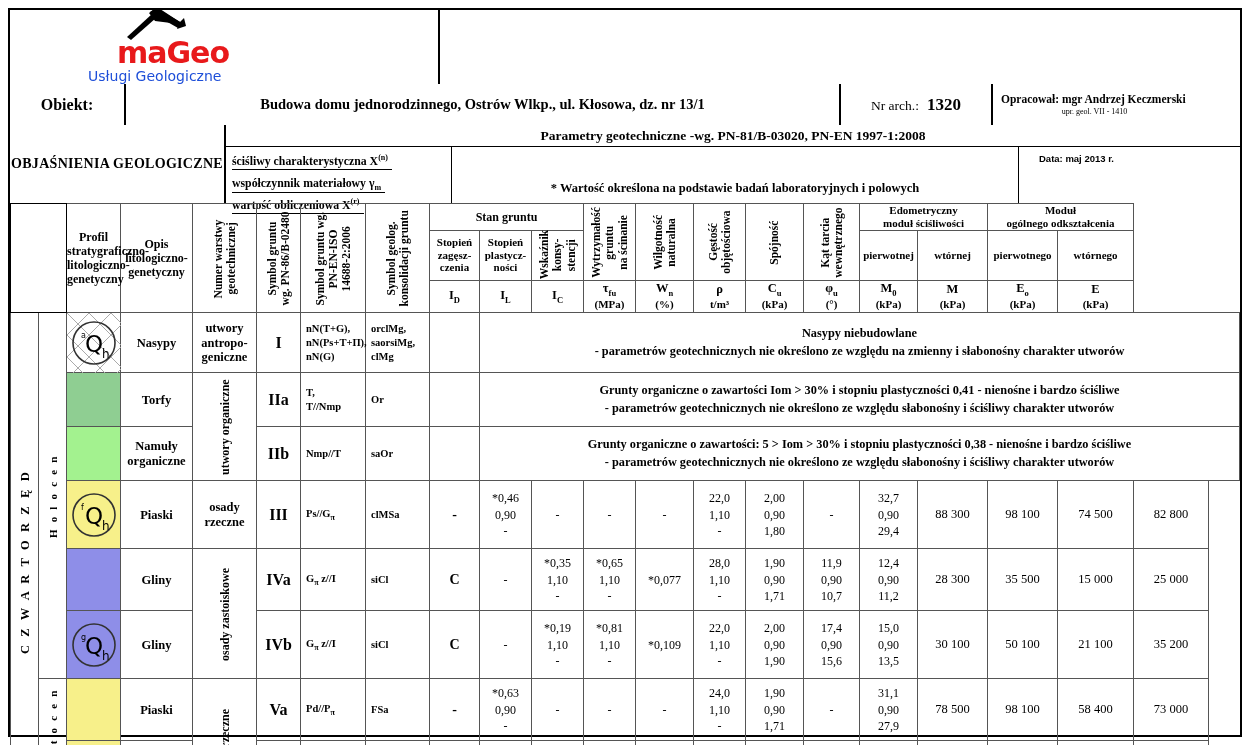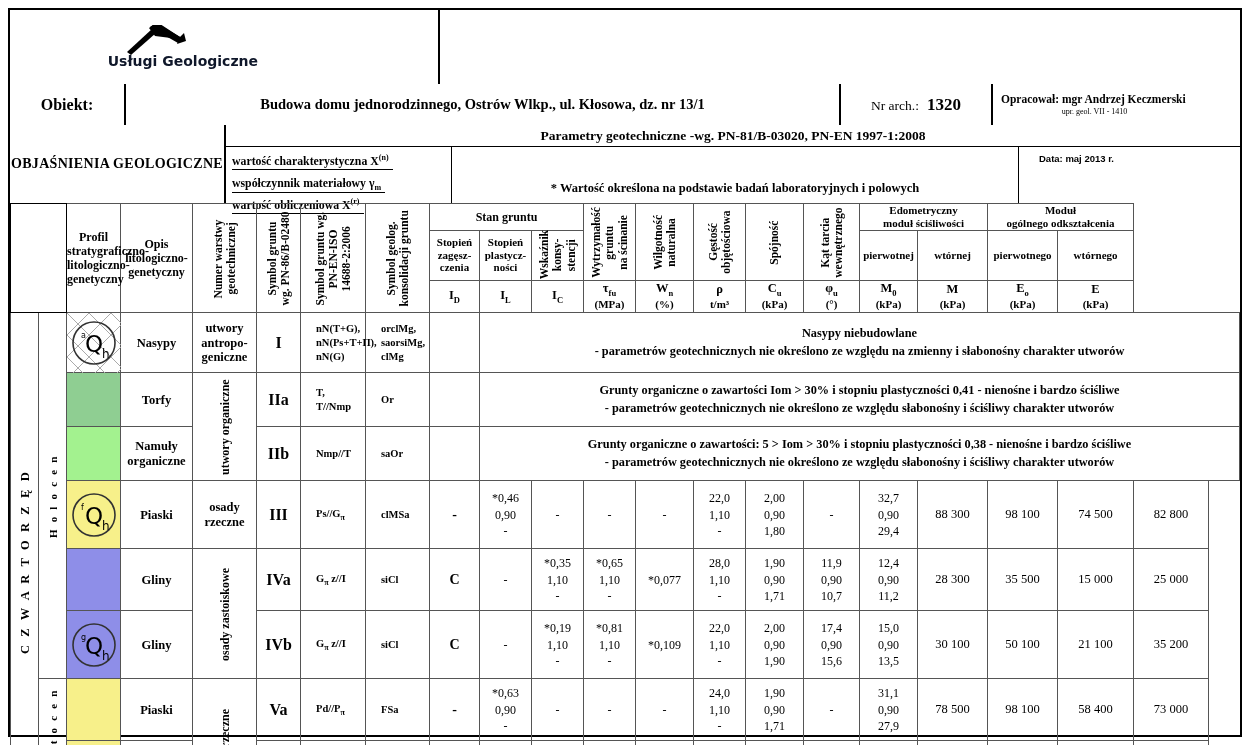--- a/index.html
+++ b/index.html
@@ -34,22 +34,22 @@
   .logo-box { display:flex; align-items:flex-end; gap:14px; }
   .logo-mark { position:relative; width:170px; }
   .hammer { display:block; margin:0 auto -2px 34px; }
   .mageo-word {
     font-family:"DejaVu Sans", sans-serif;
     font-weight:bold; font-size:30px; color:#e8191b;
     letter-spacing:-1px; line-height:1; text-align:center;
   }
   .mageo-sub {
     font-family:"DejaVu Sans", sans-serif;
-    font-weight:bold; font-size:14px; color:#0f172a;
-    line-height:1.1; text-align:right; margin-top:1px;
+    font-weight:normal; font-size:14px; color:#1d4ed8;
+    line-height:1.1; text-align:left; margin-top:1px;
   }
   .contact {
     font-family:"DejaVu Sans", sans-serif;
     font-size:8.2px; line-height:1.42; color:#111;
     padding-bottom:2px;
   }
   .title-cell {
     flex:1; display:flex; align-items:center; justify-content:center;
   }
   .doc-title {
@@ -146,21 +146,21 @@
 
   .desc { font-weight:bold; font-size:12.5px; line-height:1.18; }
   .vdesc {
     font-weight:bold; font-size:12px; line-height:1.18;
     writing-mode:vertical-rl; transform:rotate(180deg);
     white-space:nowrap; text-align:center;
   }
   .roman { font-weight:bold; font-size:16px; }
   .symsoil {
     font-weight:bold; font-size:10.5px; line-height:1.3;
-    text-align:left; padding-left:15px;
+    text-align:left; padding-left:5px;
   }
   .symsoil sub { font-size:8px; }
   .consol { font-weight:bold; font-size:14px; }
   .num { font-size:12px; line-height:1.38; }
   .bignum { font-size:12.5px; }
   .merged-note {
     font-weight:bold; font-size:12.3px; line-height:1.45;
     text-align:center;
   }
 </style>
@@ -173,20 +173,21 @@
   <div class="banner">
     <div class="banner-inner">
       <div class="logo-cell">
         <div class="logo-box">
           <div class="logo-mark">
             <svg class="hammer" width="66" height="30" viewBox="0 0 66 30">
               <path d="M5 27 L30 4 L34 8 L9 30 Z" fill="#000"></path>
               <path d="M27 3 L35 -3 L58 12 L62 8 L64 16 L55 19 L57 14 L33 11 Z" fill="#000"></path>
               <path d="M28 2 L34 -2 L60 13 L56 18 Z" fill="#000"></path>
             </svg>
+            <div class="mageo-word">maGeo</div>
             <div class="mageo-sub">Usługi Geologiczne</div>
           </div>
         </div>
       </div>
     </div>
   </div>
 
   <div class="obiekt-row">
     <table class="obiekt-tbl">
       <tbody>
@@ -207,21 +208,21 @@
 
   <div class="band">
     <table class="band-tbl">
       <tbody>
             <tr>
         <td class="obj-geo">OBJAŚNIENIA GEOLOGICZNE</td>
         <td class="band-right">
           <div class="param-hdr">Parametry geotechniczne -wg. PN-81/B-03020, PN-EN 1997-1:2008</div>
           <div class="param-body">
             <div class="legend-vals">
-              <div><span>wartość charakterystyczna   X</span><sup>(n)</sup></div><br>
+              <div><span>ściśliwy charakterystyczna   X</span><sup>(n)</sup></div><br>
               <div><span>współczynnik materiałowy  γ</span><sub style="font-size:8px">m</sub></div><br>
               <div><span>wartość obliczeniowa      X</span><sup>(r)</sup></div>
             </div>
             <div class="star-note">* Wartość określona na podstawie badań laboratoryjnych i polowych</div>
             <div class="data-cell">Data: maj 2013 r.</div>
           </div>
         </td>
       </tr>
     </tbody>
         </table>

